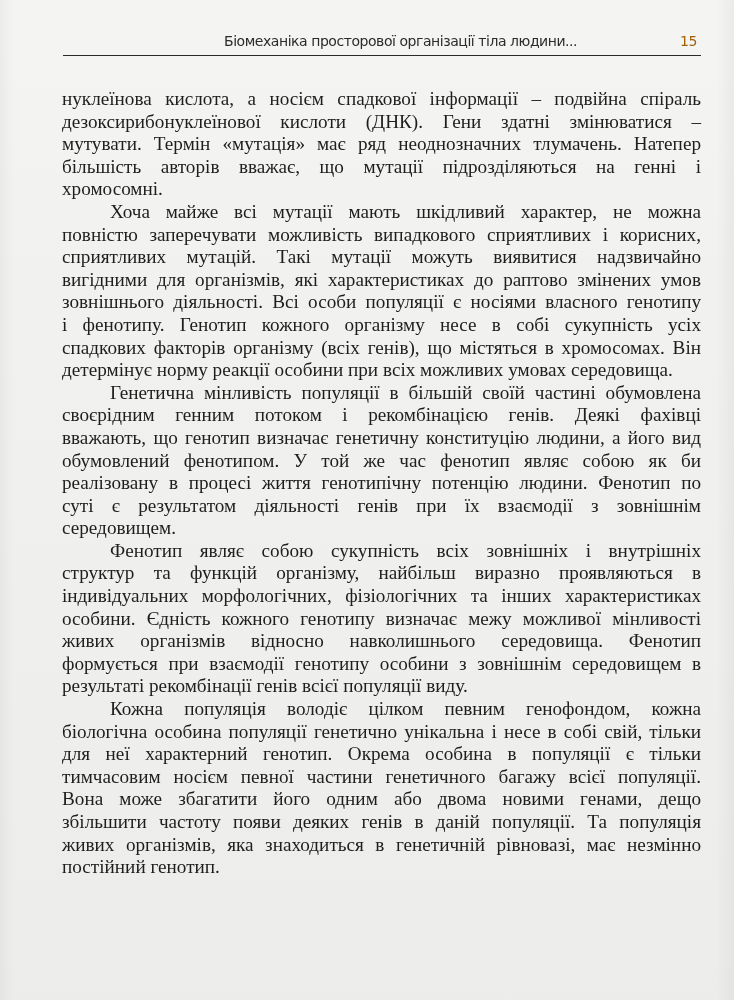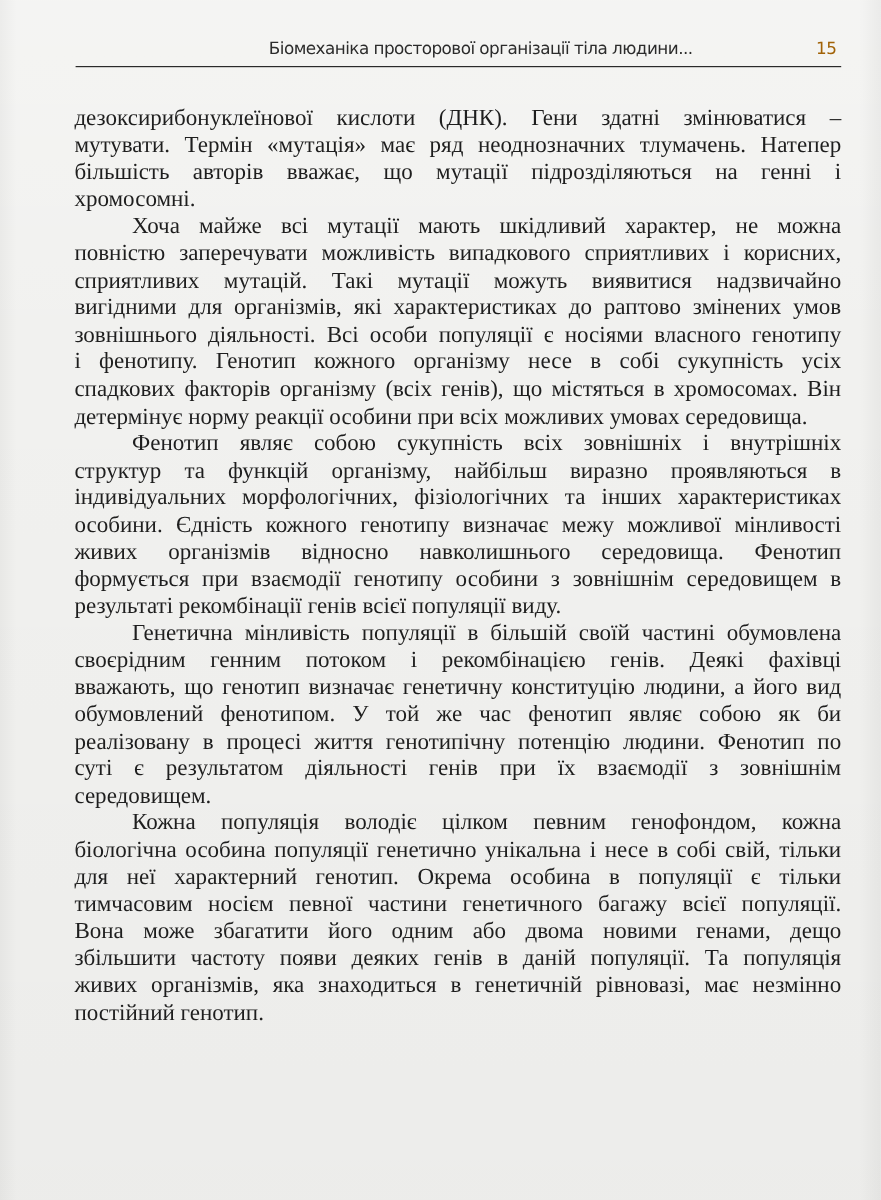--- a/index.html
+++ b/index.html
@@ -85,55 +85,56 @@
 
 <div class="page">
 
   <div class="running-header">
     <span class="running-title">Біомеханіка просторової організації тіла людини...</span>
     <span class="page-number">15</span>
   </div>
 
   <div class="body-text">
     <p class="para">
+      <span class="line">нуклеїнова кислота, а носієм спадкової інформації – подвійна спіраль</span>
       <span class="line">дезоксирибонуклеїнової кислоти (ДНК). Гени здатні змінюватися –</span>
       <span class="line">мутувати. Термін «мутація» має ряд неоднозначних тлумачень. Натепер</span>
       <span class="line">більшість авторів вважає, що мутації підрозділяються на генні і</span>
       <span class="line last">хромосомні.</span>
     </p>
 
     <p class="para">
       <span class="line indent">Хоча майже всі мутації мають шкідливий характер, не можна</span>
       <span class="line">повністю заперечувати можливість випадкового сприятливих і корисних,</span>
       <span class="line">сприятливих мутацій. Такі мутації можуть виявитися надзвичайно</span>
       <span class="line">вигідними для організмів, які характеристиках до раптово змінених умов</span>
       <span class="line">зовнішнього діяльності. Всі особи популяції є носіями власного генотипу</span>
       <span class="line">і фенотипу. Генотип кожного організму несе в собі сукупність усіх</span>
       <span class="line">спадкових факторів організму (всіх генів), що містяться в хромосомах. Він</span>
       <span class="line last">детермінує норму реакції особини при всіх можливих умовах середовища.</span>
     </p>
 
     <p class="para">
+      <span class="line indent">Генетична мінливість популяції в більшій своїй частині обумовлена</span>
+      <span class="line">своєрідним генним потоком і рекомбінацією генів. Деякі фахівці</span>
+      <span class="line">вважають, що генотип визначає генетичну конституцію людини, а його вид</span>
+      <span class="line">обумовлений фенотипом. У той же час фенотип являє собою як би</span>
+      <span class="line">реалізовану в процесі життя генотипічну потенцію людини. Фенотип по</span>
+      <span class="line">суті є результатом діяльності генів при їх взаємодії з зовнішнім</span>
+      <span class="line last">середовищем.</span>
+    </p>
+
+    <p class="para">
       <span class="line indent">Фенотип являє собою сукупність всіх зовнішніх і внутрішніх</span>
       <span class="line">структур та функцій організму, найбільш виразно проявляються в</span>
       <span class="line">індивідуальних морфологічних, фізіологічних та інших характеристиках</span>
       <span class="line">особини. Єдність кожного генотипу визначає межу можливої мінливості</span>
       <span class="line">живих організмів відносно навколишнього середовища. Фенотип</span>
       <span class="line">формується при взаємодії генотипу особини з зовнішнім середовищем в</span>
       <span class="line last">результаті рекомбінації генів всієї популяції виду.</span>
-    </p>
-
-    <p class="para">
-      <span class="line indent">Генетична мінливість популяції в більшій своїй частині обумовлена</span>
-      <span class="line">своєрідним генним потоком і рекомбінацією генів. Деякі фахівці</span>
-      <span class="line">вважають, що генотип визначає генетичну конституцію людини, а його вид</span>
-      <span class="line">обумовлений фенотипом. У той же час фенотип являє собою як би</span>
-      <span class="line">реалізовану в процесі життя генотипічну потенцію людини. Фенотип по</span>
-      <span class="line">суті є результатом діяльності генів при їх взаємодії з зовнішнім</span>
-      <span class="line last">середовищем.</span>
     </p>
 
     <p class="para">
       <span class="line indent">Кожна популяція володіє цілком певним генофондом, кожна</span>
       <span class="line">біологічна особина популяції генетично унікальна і несе в собі свій, тільки</span>
       <span class="line">для неї характерний генотип. Окрема особина в популяції є тільки</span>
       <span class="line">тимчасовим носієм певної частини генетичного багажу всієї популяції.</span>
       <span class="line">Вона може збагатити його одним або двома новими генами, дещо</span>
       <span class="line">збільшити частоту появи деяких генів в даній популяції. Та популяція</span>
       <span class="line">живих організмів, яка знаходиться в генетичній рівновазі, має незмінно</span>

